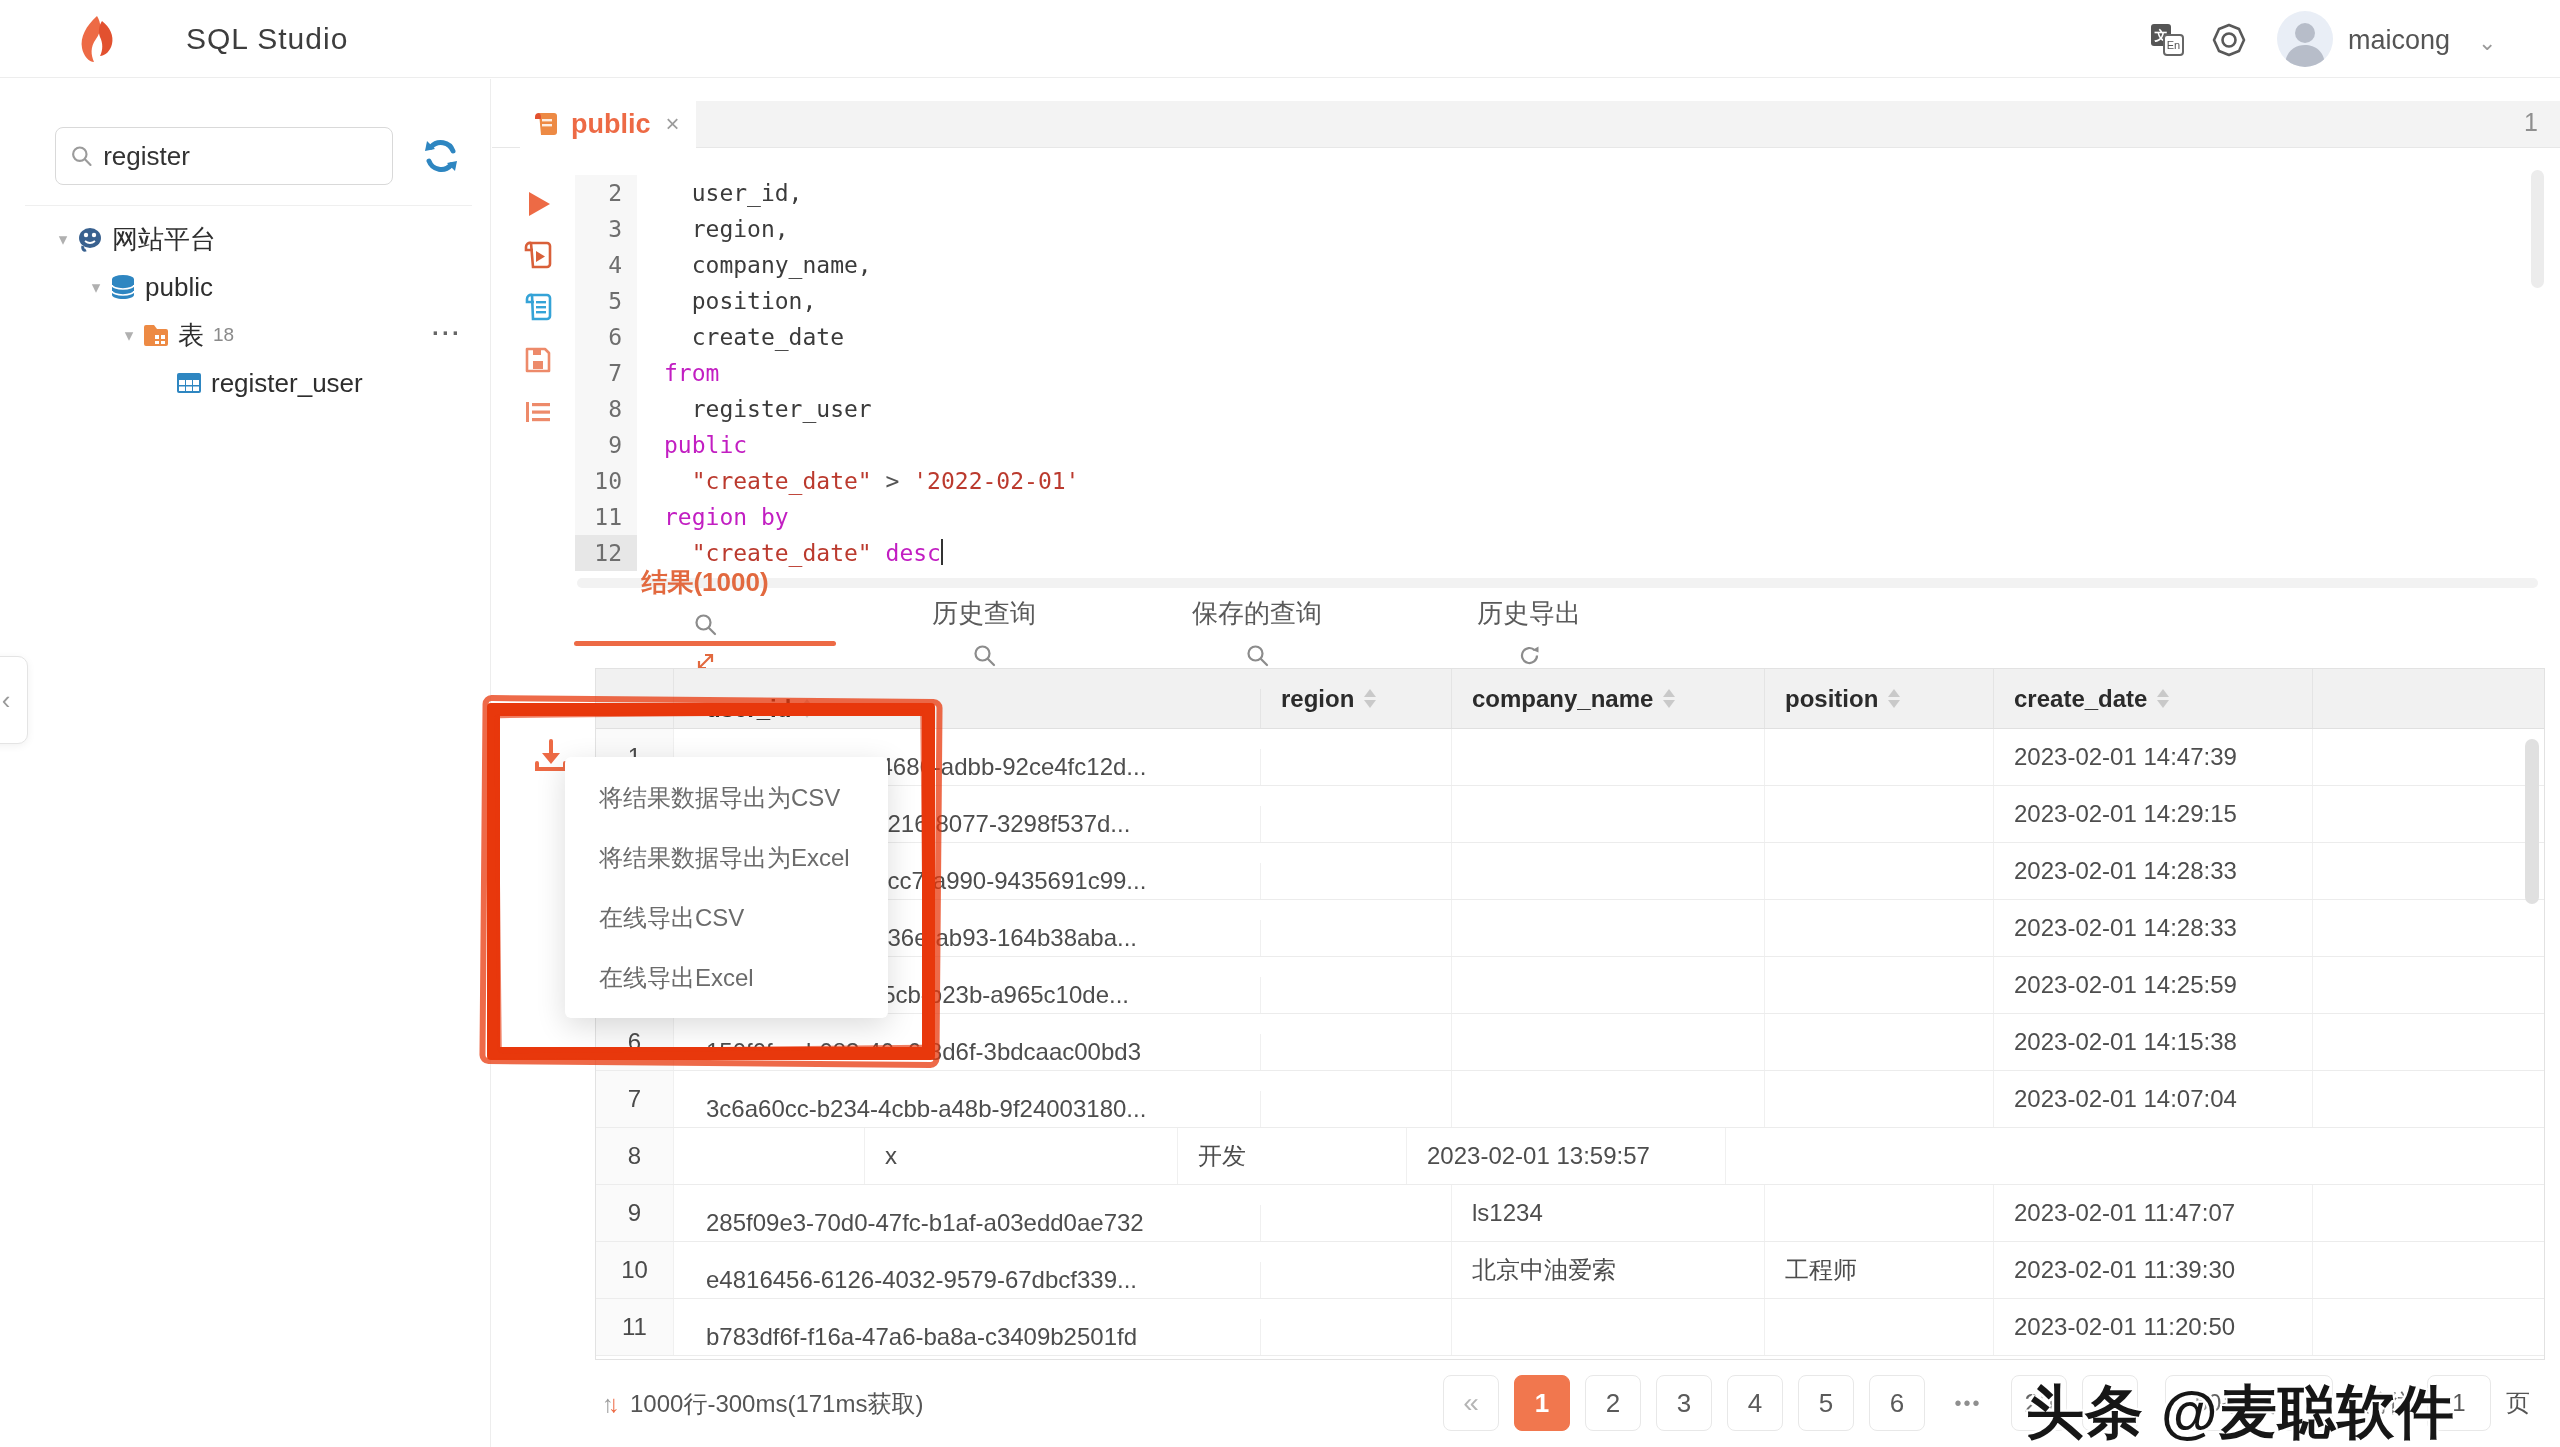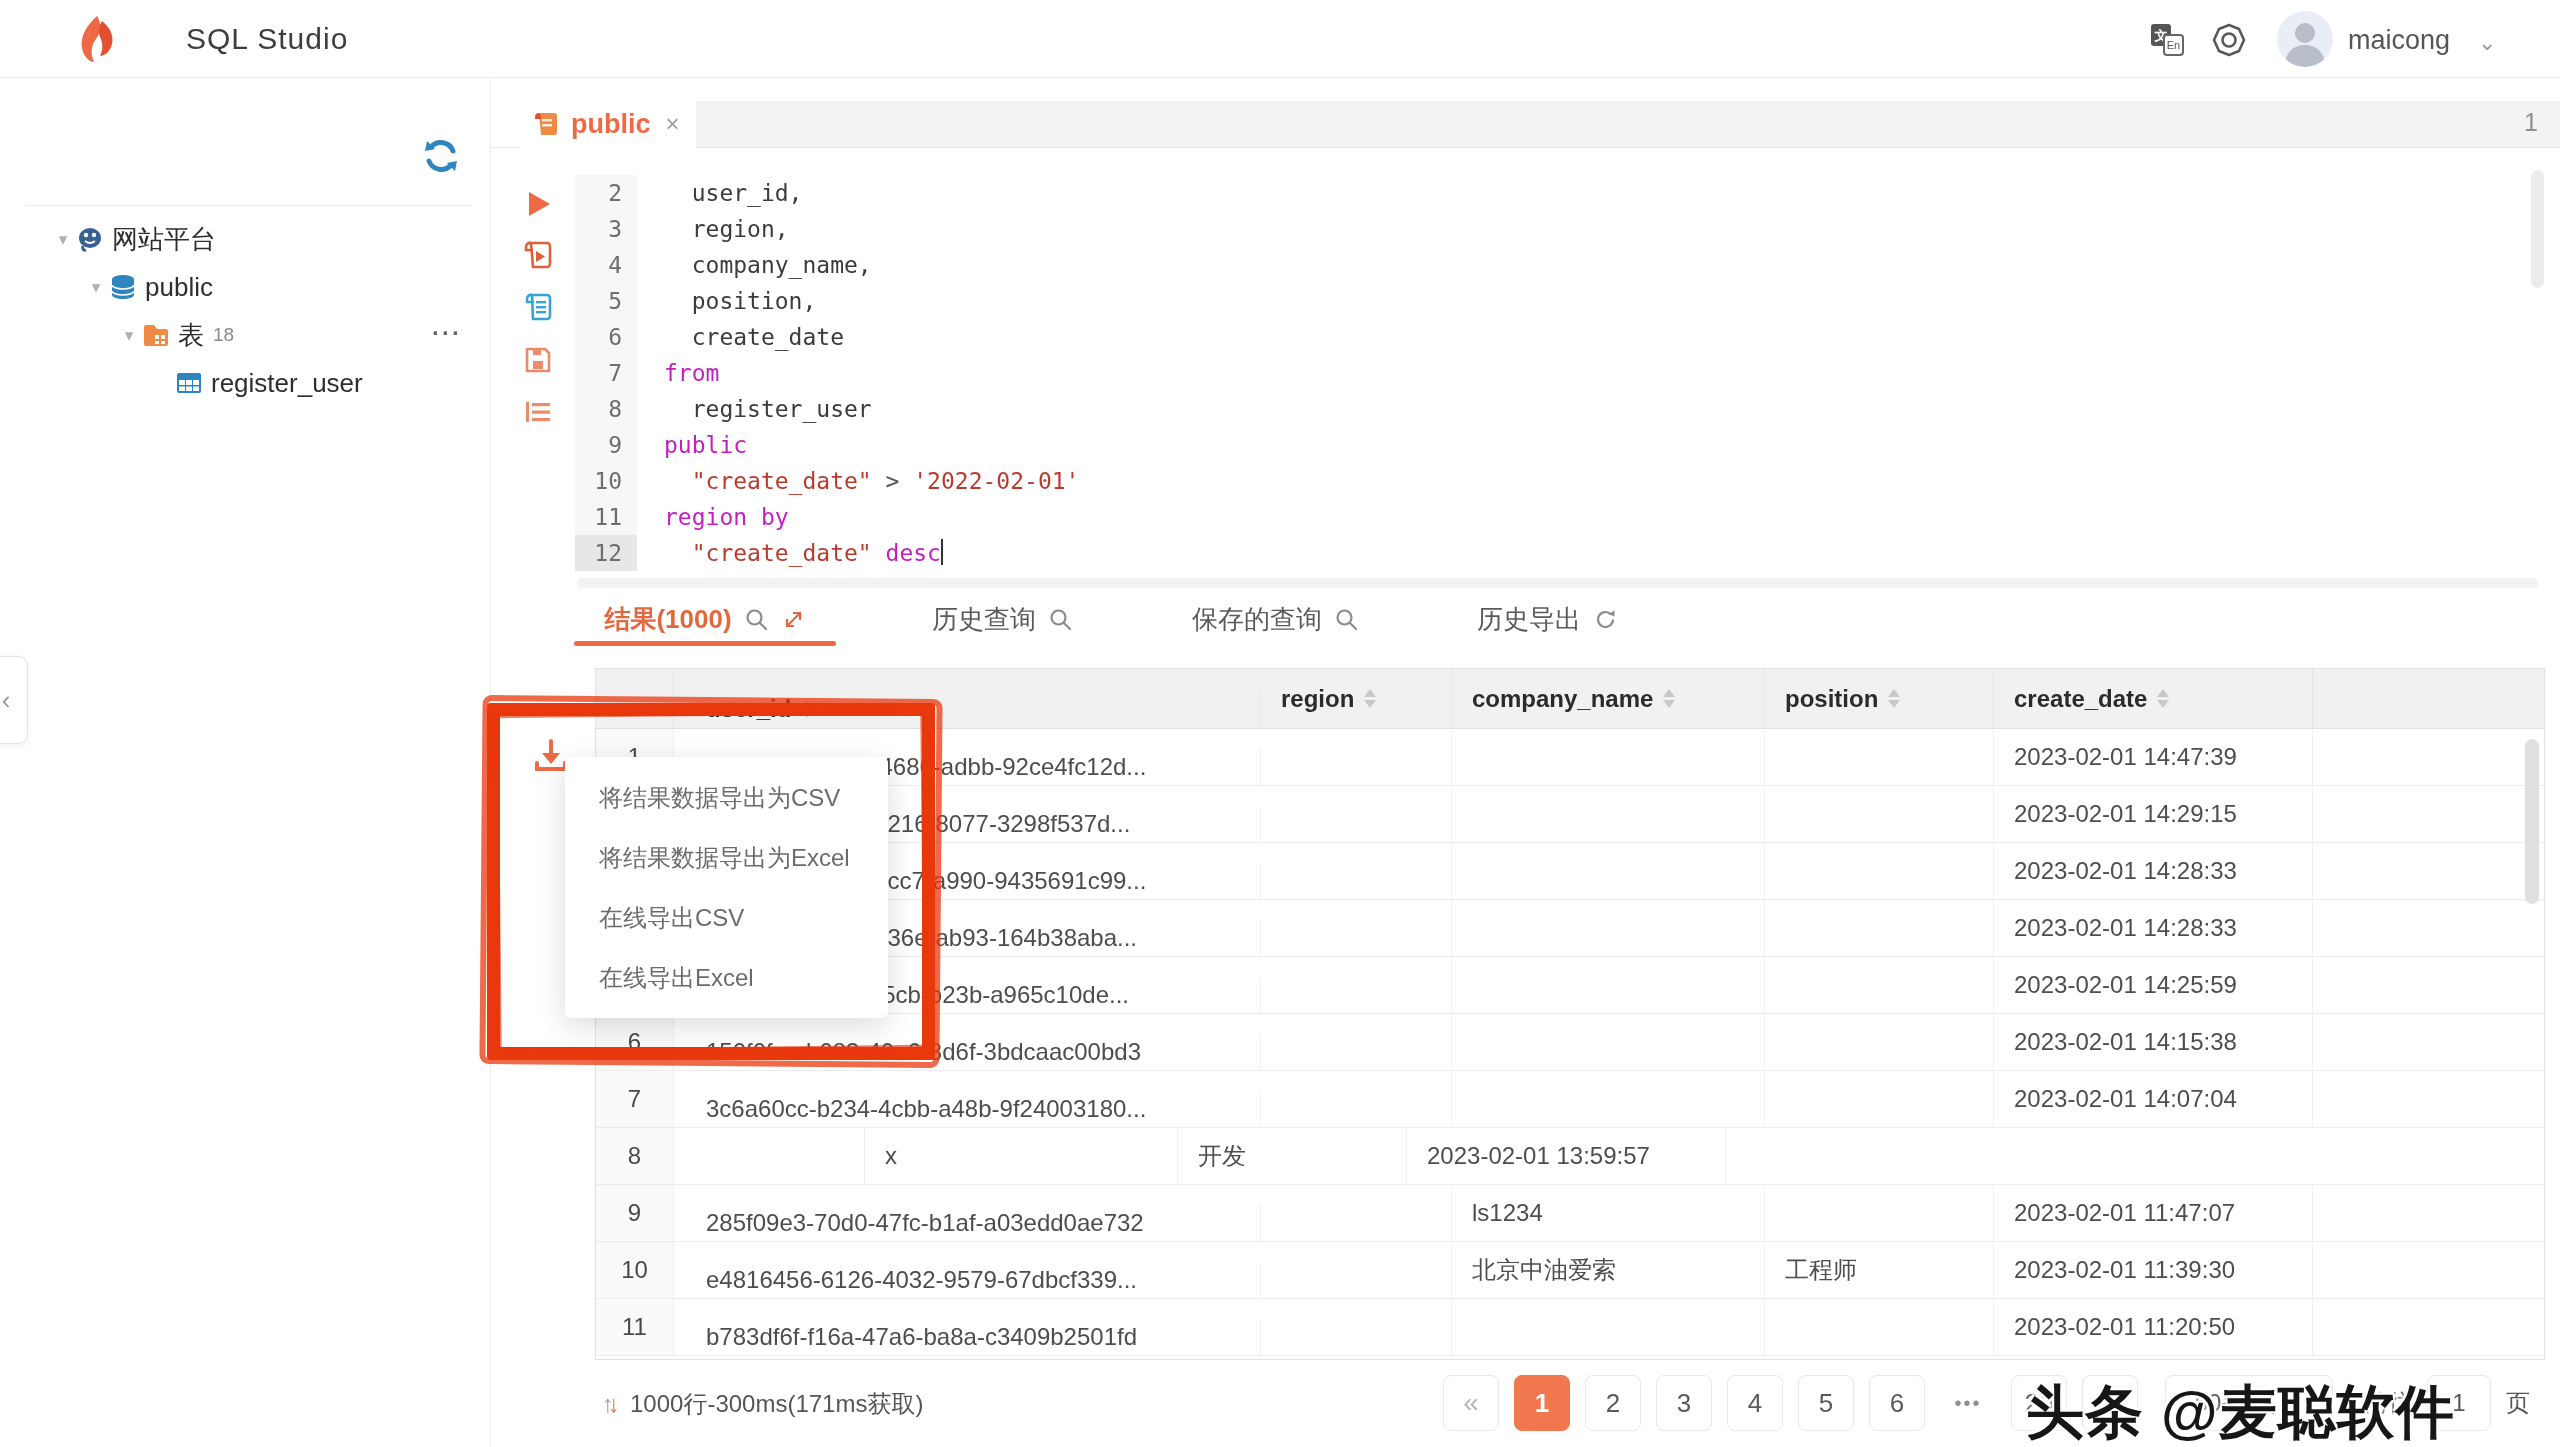--- a/index.html
+++ b/index.html
@@ -53,21 +53,21 @@
   .tk-kw { color:#c21ec2; }
   .tk-str { color:#bb3a2e; }
   .tk-op { color:#555; }
   .tk-id { color:#3b3b3b; }
   .cursor-bar { display:inline-block; width:2px; height:26px; background:#333; vertical-align:-4px; }
   .hscroll { position:absolute; left:85px; right:22px; top:430px; height:10px; background:#f2f2f2; border-radius:5px; }
   .editor .vthumb { position:absolute; right:16px; top:22px; width:13px; height:118px; background:#ececec; border-radius:7px; }
 
   
   .rtabs { position:absolute; left:492px; top:596px; right:0; height:52px; }
-  .rtab { position:absolute; top:0; height:46px; display:flex; align-items:center; gap:12px; font-size:26px; color:#5a5a5a; cursor:pointer; }
+  .rtab { position:absolute; top:0; height:46px; display:flex; align-items:center; gap:12px; font-size:26px; color:#5a5a5a; cursor:pointer;flex-direction:column; }
   .rtab.active { color:#e2693f; font-weight:bold; }
   .rtab .tico { width:25px; height:25px; }
   .rtab-underline { position:absolute; left:82px; width:262px; bottom:2px; height:5px; background:#ED6A45; border-radius:3px; }
 
   
   .rtable { position:absolute; left:595px; top:668px; width:1950px; height:692px; border:1px solid #e2e2e2; overflow:hidden; background:#fff; }
   .thead { display:flex; height:60px; background:#f1f1f1; border-bottom:1px solid #e0e0e0; }
   .th { display:flex; align-items:center; font-weight:bold; font-size:24px; color:#2b2b2b; padding-left:20px; border-right:1px solid #e4e4e4; overflow:hidden; white-space:nowrap; cursor:pointer; }
   .th.first { padding-left:0; }
   .trow { display:flex; height:57px; border-bottom:1px solid #ececec; background:#fff; }
@@ -139,20 +139,27 @@
       <svg viewBox="0 0 56 56">
         <circle cx="28" cy="22" r="10" fill="#b7bdc9"></circle>
         <path d="M8 56 C8 40 18 34 28 34 C38 34 48 40 48 56 Z" fill="#b7bdc9"></path>
       </svg>
     </div>
     <div class="user-name">maicong</div>
     <div class="user-caret">⌄</div>
   </div>
 
   <div class="sidebar">
+    <div class="search-box">
+      <svg width="26" height="26" viewBox="0 0 26 26">
+        <circle cx="11" cy="11" r="7.5" fill="none" stroke="#9b9b9b" stroke-width="2.4"></circle>
+        <line x1="17" y1="17" x2="23" y2="23" stroke="#9b9b9b" stroke-width="2.4" stroke-linecap="round"></line>
+      </svg>
+      <input readonly="" value="register" style="">
+    </div>
     <svg class="sync-btn" viewBox="0 0 38 38">
       <path d="M31 14 A13 13 0 0 0 9 10" fill="none" stroke="#2E86C1" stroke-width="5" stroke-linecap="round"></path>
       <polygon points="5,4 13,12 3,14" fill="#2E86C1"></polygon>
       <path d="M7 24 A13 13 0 0 0 29 28" fill="none" stroke="#2E86C1" stroke-width="5" stroke-linecap="round"></path>
       <polygon points="33,34 25,26 35,24" fill="#2E86C1"></polygon>
     </svg>
     <div class="side-divider"></div>
     <div class="tree" id="tree">
         <div class="tree-row" style="padding-left: 52px;">
           <div class="tree-caret">▾</div>

